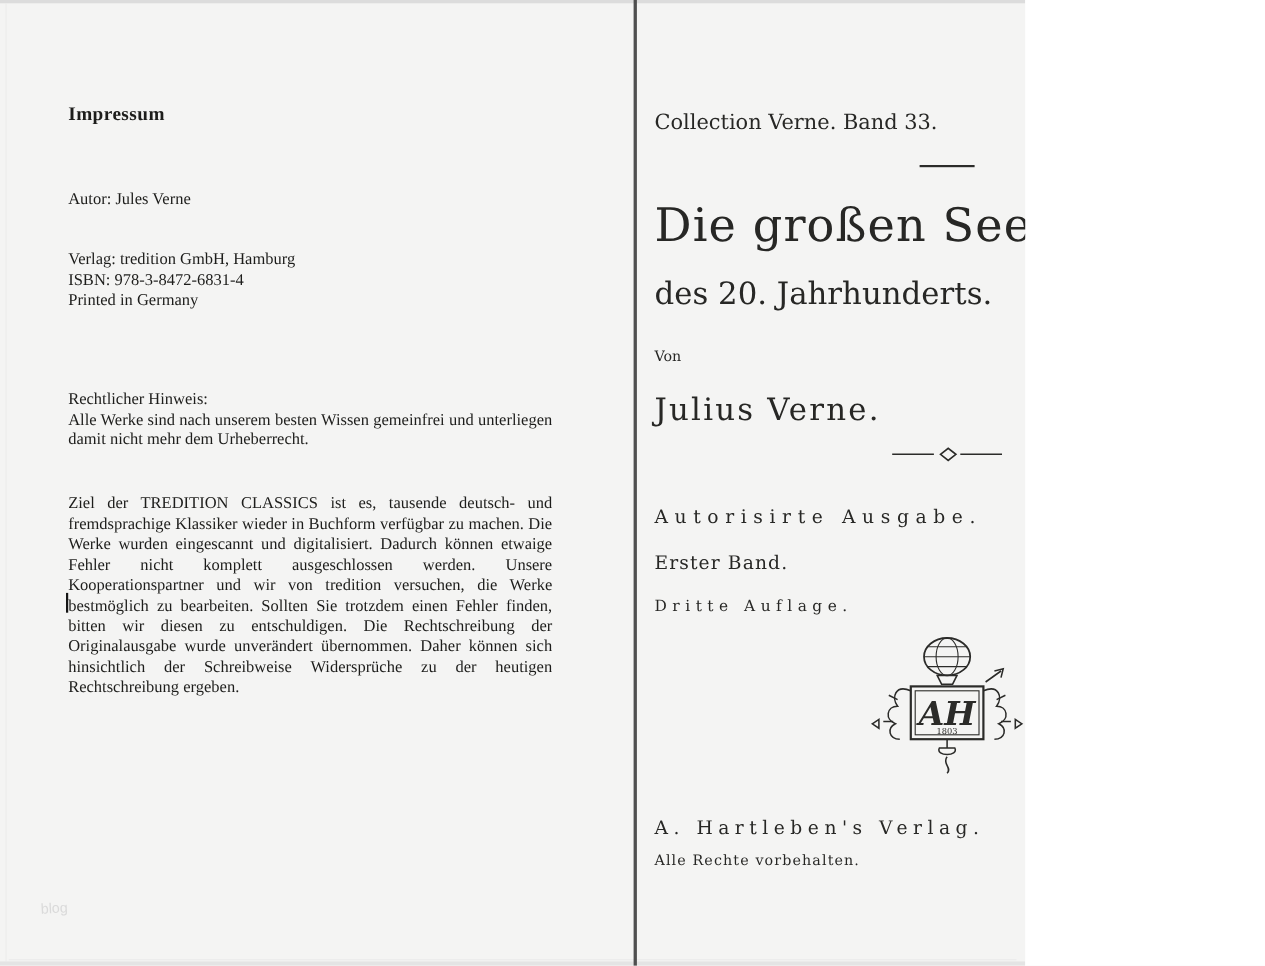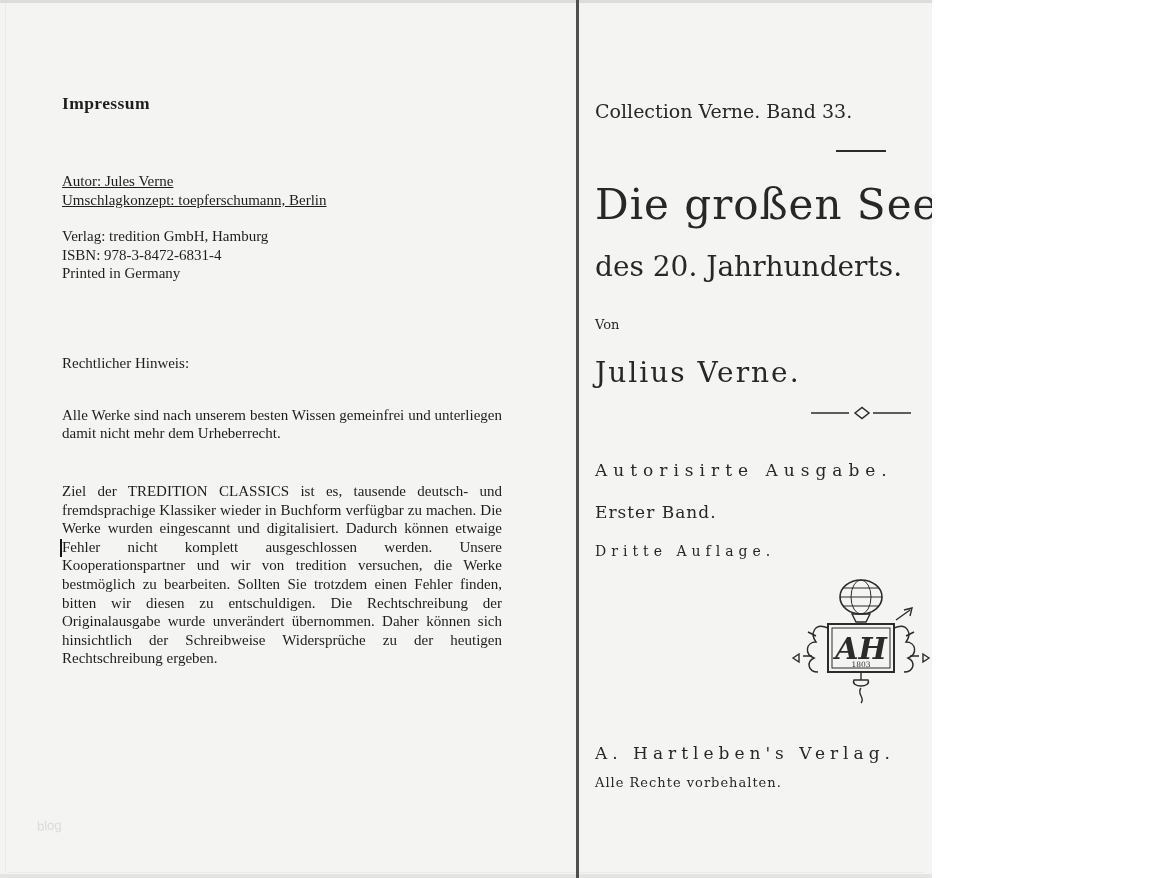--- a/index.html
+++ b/index.html
@@ -15,24 +15,24 @@
   .top-strip{position:absolute;top:0;left:0;right:0;height:3px;background:#dcdcdc;}
   .bottom-strip{position:absolute;bottom:0;left:0;right:0;height:4px;background:#e4e4e4;}
   .bottom-line{position:absolute;bottom:5px;left:8px;right:8px;height:1px;background:#eaeaea;}
   .left-edge{position:absolute;top:3px;bottom:4px;left:5px;width:1px;background:#ebebeb;}
   .right-edge{position:absolute;top:3px;bottom:4px;left:1142px;width:1px;background:#e7e7e7;}
   .page-divider{position:absolute;top:0;bottom:0;left:576px;width:3px;background:#4f4f4f;}
 
   
   .lp-block{position:absolute;left:62px;width:440px;font-size:15px;line-height:18.6px;}
   .lp-heading{top:94px;font-size:17.5px;font-weight:bold;letter-spacing:.4px;}
-  .lp-credits{top:172px;text-decoration:underline;}
+  .lp-credits{top:172px;}
   .lp-publisher{top:227px;}
   .lp-legal{top:354px;}
-  .lp-legal .just,.lp-mission{text-align:justify;margin-top:33px;}
+  .lp-legal .just,.lp-mission{text-align:justify;}
   .lp-mission{top:449px;}
   .text-caret{position:absolute;left:60px;top:539px;width:2px;height:18px;background:#151515;}
   .watermark{
     position:absolute;left:37px;top:818px;
     font-family:"Liberation Sans",sans-serif;
     font-size:13px;color:#dadada;transform:rotate(-3deg);
   }
 
   
   .rp{position:absolute;left:579px;top:0;width:563px;height:100%;
@@ -65,21 +65,20 @@
   <div class="right-edge"></div>
   <div class="bottom-line"></div>
   <div class="bottom-strip"></div>
   <div class="page-divider"></div>
 
   <div>
     <div class="lp-block lp-heading">Impressum</div>
 
     <div class="lp-block lp-credits">
       <div>Autor: Jules Verne</div>
-      <div>Umschlagkonzept: toepferschumann, Berlin</div>
     </div>
 
     <div class="lp-block lp-publisher">
       <div>Verlag: tredition GmbH, Hamburg</div>
       <div>ISBN: 978-3-8472-6831-4</div>
       <div>Printed in Germany</div>
     </div>
 
     <div class="lp-block lp-legal">
       <div>Rechtlicher Hinweis:</div>

